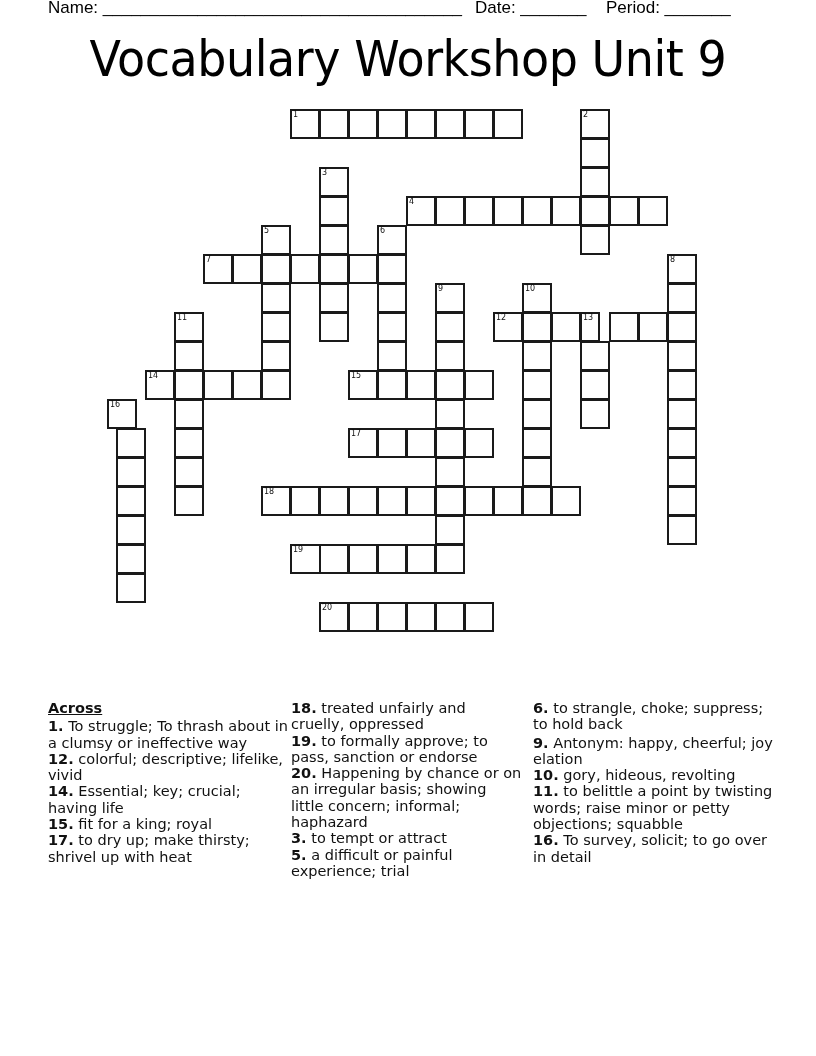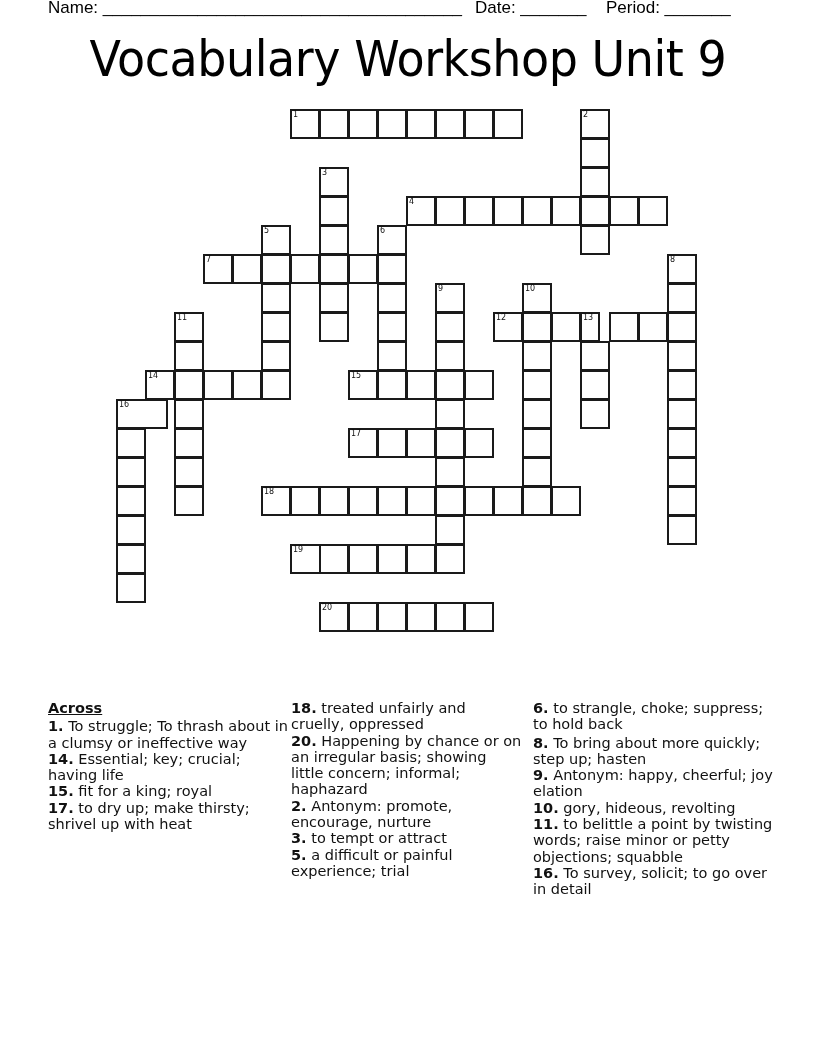--- a/index.html
+++ b/index.html
@@ -162,21 +162,21 @@
     <div class="cell" style="left: 146px; top: 371px; width: 30px; height: 30px;">
       <span class="num">14</span>
     </div>
     <div class="cell" style="left: 204px; top: 371px; width: 30px; height: 30px;"></div>
     <div class="cell" style="left: 233px; top: 371px; width: 30px; height: 30px;"></div>
     <div class="cell" style="left: 349px; top: 371px; width: 30px; height: 30px;">
       <span class="num">15</span>
     </div>
     <div class="cell" style="left: 407px; top: 371px; width: 30px; height: 30px;"></div>
     <div class="cell" style="left: 465px; top: 371px; width: 30px; height: 30px;"></div>
-    <div class="cell" style="left: 117px; top: 400px; width: 52px; height: 30px;">
+    <div class="cell" style="left: 108px; top: 400px; width: 30px; height: 30px;">
       <span class="num">16</span>
     </div>
     <div class="cell" style="left: 117px; top: 429px; width: 30px; height: 30px;"></div>
     <div class="cell" style="left: 117px; top: 458px; width: 30px; height: 30px;"></div>
     <div class="cell" style="left: 117px; top: 487px; width: 30px; height: 30px;"></div>
     <div class="cell" style="left: 117px; top: 516px; width: 30px; height: 30px;"></div>
     <div class="cell" style="left: 117px; top: 545px; width: 30px; height: 30px;"></div>
     <div class="cell" style="left: 117px; top: 574px; width: 30px; height: 30px;"></div>
     <div class="cell" style="left: 349px; top: 429px; width: 30px; height: 30px;">
       <span class="num">17</span>
@@ -208,33 +208,33 @@
     <div class="cell" style="left: 349px; top: 603px; width: 30px; height: 30px;"></div>
     <div class="cell" style="left: 378px; top: 603px; width: 30px; height: 30px;"></div>
     <div class="cell" style="left: 407px; top: 603px; width: 30px; height: 30px;"></div>
     <div class="cell" style="left: 436px; top: 603px; width: 30px; height: 30px;"></div>
     <div class="cell" style="left: 465px; top: 603px; width: 30px; height: 30px;"></div>
   </div>
 
 <div class="clues col1">
   <span class="heading">Across</span>
   <span class="clue"><b>1.</b> <span>To struggle; To thrash about in a clumsy or ineffective way</span></span>
+  <span class="clue"><b>12.</b> <span>colorful; descriptive; lifelike, vivid</span></span>
   <span class="clue"><b>14.</b> <span>Essential; key; crucial; having life</span></span>
   <span class="clue"><b>15.</b> <span>fit for a king; royal</span></span>
   <span class="clue"><b>17.</b> <span>to dry up; make thirsty; shrivel up with heat</span></span>
 </div>
 
 <div class="clues col2">
   <span class="clue"><b>18.</b> <span>treated unfairly and cruelly, oppressed</span></span>
+  <span class="clue"><b>19.</b> <span>to formally approve; to pass, sanction or endorse</span></span>
   <span class="clue"><b>20.</b> <span>Happening by chance or on an irregular basis; showing little concern; informal; haphazard</span></span>
-  <span class="clue"><b>2.</b> <span>Antonym: promote, encourage, nurture</span></span>
   <span class="clue"><b>3.</b> <span>to tempt or attract</span></span>
   <span class="clue"><b>5.</b> <span>a difficult or painful experience; trial</span></span>
 </div>
 
 <div class="clues col3">
   <span class="clue" style="margin-bottom:2px"><b>6.</b> <span>to strangle, choke; suppress; to hold back</span></span>
-  <span class="clue"><b>8.</b> <span>To bring about more quickly; step up; hasten</span></span>
   <span class="clue"><b>9.</b> <span>Antonym: happy, cheerful; joy elation</span></span>
   <span class="clue"><b>10.</b> <span>gory, hideous, revolting</span></span>
   <span class="clue"><b>11.</b> <span>to belittle a point by twisting words; raise minor or petty objections; squabble</span></span>
   <span class="clue"><b>16.</b> <span>To survey, solicit; to go over in detail</span></span>
 </div>
 
 </body></html>

